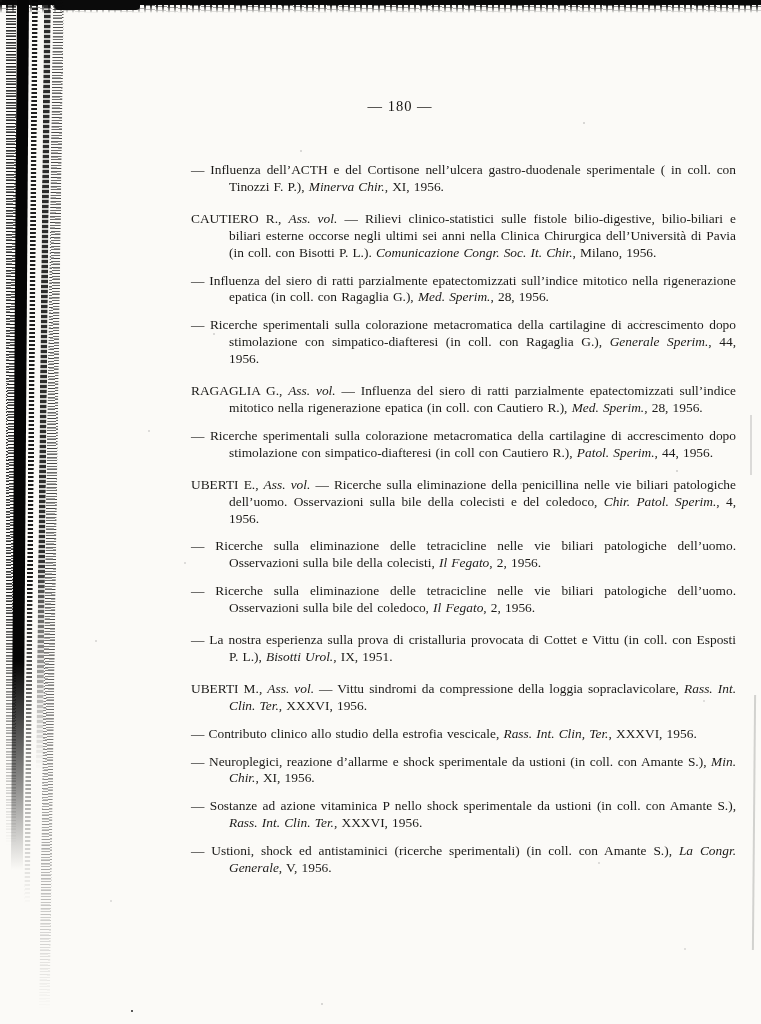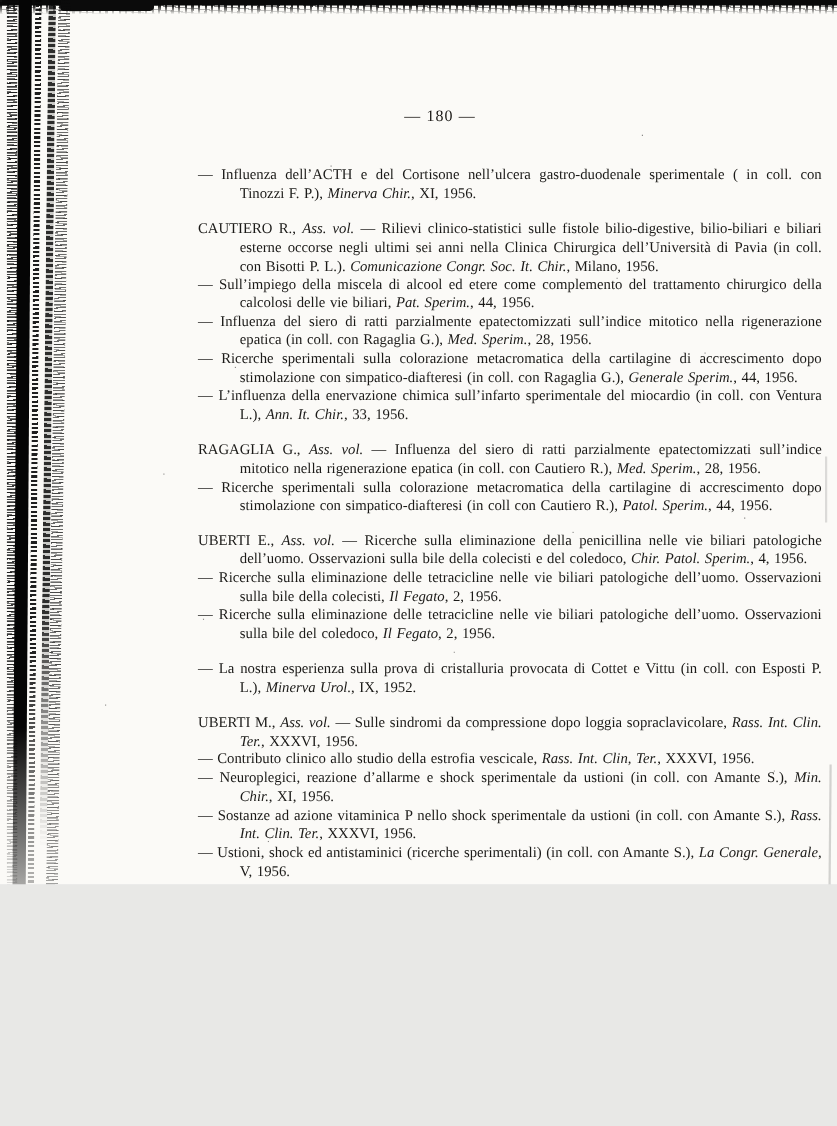--- a/index.html
+++ b/index.html
@@ -1,18 +1,18 @@
 <!DOCTYPE html>
 <html><head>
 <meta charset="utf-8">
 <style>
   html,body{margin:0;padding:0;background:#e8e8e6;}
   .page{
     position:relative;
-    width:761px;height:804px;
+    width:761px;height:1024px;
     background:#fbfaf7;
     overflow:hidden;
     font-family:"Liberation Serif","DejaVu Serif",serif;
     color:#1b1a18;
   }
   
   .topbar{position:absolute;left:0;top:0;width:761px;height:5px;background:#090909;}
   .topbar-fringe{
     position:absolute;left:0;top:4px;width:761px;height:9px;
     background-image:
@@ -86,21 +86,21 @@
   .pagenum{
     position:absolute;left:180px;top:98px;width:440px;
     text-align:center;font-size:14.5px;letter-spacing:1px;
     color:#181613;
   }
   .content{
     position:absolute;left:180px;top:151px;width:567px;
   }
   .block + .block{margin-top:15px;}
   p.entry{
-    margin:0;padding-left:38px;text-indent:-38px;
+    margin:11px;padding-left:38px;text-indent:-38px;
     text-align:justify;
     font-size:13.4px;line-height:16.9px;
     word-spacing:.06em;
     color:#1b1a18;
   }
   .it{font-style:italic;}
 </style>
 </head>
 <body>
 
@@ -119,39 +119,37 @@
   <div class="right-streak2"></div>
 
   <div class="pagenum">— 180 —</div>
 
   <div class="content">
       <div class="block">
         <p class="entry"><span>— Influenza dell’ACTH e del Cortisone nell’ulcera gastro-duodenale sperimentale ( in coll. con Tinozzi F. P.), </span><span class="it">Minerva Chir.</span><span>, XI, 1956.</span></p>
       </div>
       <div class="block">
         <p class="entry"><span>CAUTIERO R., </span><span class="it">Ass. vol.</span><span> — Rilievi clinico-statistici sulle fistole bilio-digestive, bilio-biliari e biliari esterne occorse negli ultimi sei anni nella Clinica Chirurgica dell’Università di Pavia (in coll. con Bisotti P. L.). </span><span class="it">Comunicazione Congr. Soc. It. Chir.</span><span>, Milano, 1956.</span></p>
-        <p class="entry"><span>— Sull’impiego della miscela di alcool ed etere come complemento del trattamento chirurgico della calcolosi delle vie biliari, </span><span class="it">Pat. Sperim.</span><span>, 44, 1956.</span></p>
         <p class="entry"><span>— Influenza del siero di ratti parzialmente epatectomizzati sull’indice mitotico nella rigenerazione epatica (in coll. con Ragaglia G.), </span><span class="it">Med. Sperim.</span><span>, 28, 1956.</span></p>
         <p class="entry"><span>— Ricerche sperimentali sulla colorazione metacromatica della cartilagine di accrescimento dopo stimolazione con simpatico-diafteresi (in coll. con Ragaglia G.), </span><span class="it">Generale Sperim.</span><span>, 44, 1956.</span></p>
-        <p class="entry"><span>— L’influenza della enervazione chimica sull’infarto sperimentale del miocardio (in coll. con Ventura L.), </span><span class="it">Ann. It. Chir.</span><span>, 33, 1956.</span></p>
       </div>
       <div class="block">
         <p class="entry"><span>RAGAGLIA G., </span><span class="it">Ass. vol.</span><span> — Influenza del siero di ratti parzialmente epatectomizzati sull’indice mitotico nella rigenerazione epatica (in coll. con Cautiero R.), </span><span class="it">Med. Sperim.</span><span>, 28, 1956.</span></p>
         <p class="entry"><span>— Ricerche sperimentali sulla colorazione metacromatica della cartilagine di accrescimento dopo stimolazione con simpatico-diafteresi (in coll con Cautiero R.), </span><span class="it">Patol. Sperim.</span><span>, 44, 1956.</span></p>
       </div>
       <div class="block">
         <p class="entry"><span>UBERTI E., </span><span class="it">Ass. vol.</span><span> — Ricerche sulla eliminazione della penicillina nelle vie biliari patologiche dell’uomo. Osservazioni sulla bile della colecisti e del coledoco, </span><span class="it">Chir. Patol. Sperim.</span><span>, 4, 1956.</span></p>
         <p class="entry"><span>— Ricerche sulla eliminazione delle tetracicline nelle vie biliari patologiche dell’uomo. Osservazioni sulla bile della colecisti, </span><span class="it">Il Fegato</span><span>, 2, 1956.</span></p>
         <p class="entry"><span>— Ricerche sulla eliminazione delle tetracicline nelle vie biliari patologiche dell’uomo. Osservazioni sulla bile del coledoco, </span><span class="it">Il Fegato</span><span>, 2, 1956.</span></p>
       </div>
       <div class="block">
-        <p class="entry"><span>— La nostra esperienza sulla prova di cristalluria provocata di Cottet e Vittu (in coll. con Esposti P. L.), </span><span class="it">Minerva Urol.</span><span>, IX, 1952.</span></p>
+        <p class="entry"><span>— La nostra esperienza sulla prova di cristalluria provocata di Cottet e Vittu (in coll. con Esposti P. L.), </span><span class="it">Bisotti Urol.</span><span>, IX, 1951.</span></p>
       </div>
       <div class="block">
-        <p class="entry"><span>UBERTI M., </span><span class="it">Ass. vol.</span><span> — Sulle sindromi da compressione dopo loggia sopraclavicolare, </span><span class="it">Rass. Int. Clin. Ter.</span><span>, XXXVI, 1956.</span></p>
+        <p class="entry"><span>UBERTI M., </span><span class="it">Ass. vol.</span><span> — Vittu sindromi da compressione della loggia sopraclavicolare, </span><span class="it">Rass. Int. Clin. Ter.</span><span>, XXXVI, 1956.</span></p>
         <p class="entry"><span>— Contributo clinico allo studio della estrofia vescicale, </span><span class="it">Rass. Int. Clin, Ter.</span><span>, XXXVI, 1956.</span></p>
         <p class="entry"><span>— Neuroplegici, reazione d’allarme e shock sperimentale da ustioni (in coll. con Amante S.), </span><span class="it">Min. Chir.</span><span>, XI, 1956.</span></p>
         <p class="entry"><span>— Sostanze ad azione vitaminica P nello shock sperimentale da ustioni (in coll. con Amante S.), </span><span class="it">Rass. Int. Clin. Ter.</span><span>, XXXVI, 1956.</span></p>
         <p class="entry"><span>— Ustioni, shock ed antistaminici (ricerche sperimentali) (in coll. con Amante S.), </span><span class="it">La Congr. Generale</span><span>, V, 1956.</span></p>
       </div>
     </div>
 
 </div>
 
 </body></html>

